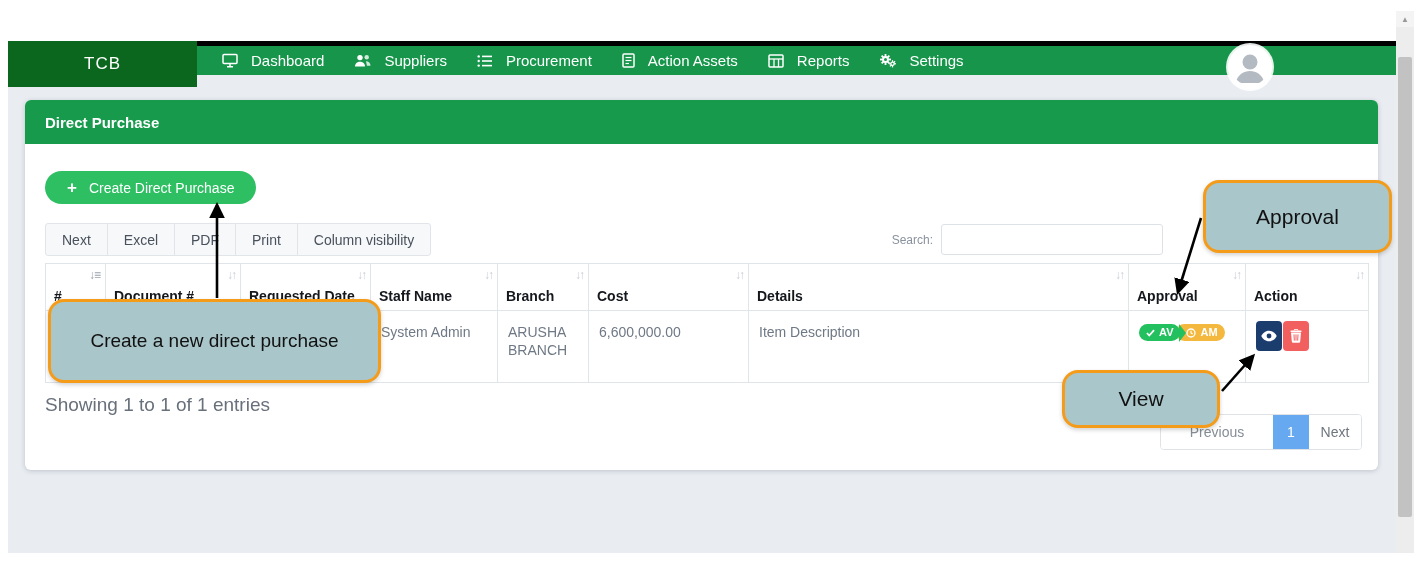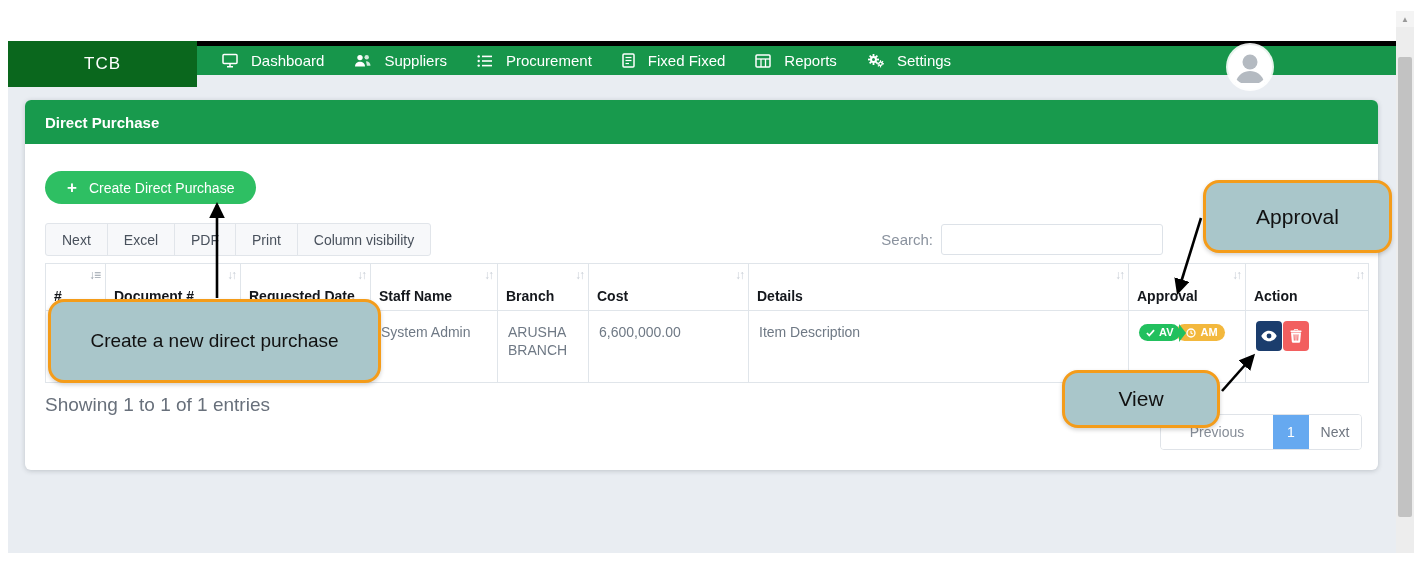--- a/index.html
+++ b/index.html
@@ -33,21 +33,21 @@
                 gap:12px; cursor:pointer; font-family:inherit; }
   .create-btn .plus { font-size:17px; font-weight:bold; line-height:1; }
 
   .export-group { position:absolute; left:20px; top:79px; display:flex; }
   .export-btn { height:33px; padding:0 16px; background:#f7f8fa; border:1px solid #e1e5ea; color:#49515c;
                 font-size:14px; cursor:pointer; margin-left:-1px; font-family:inherit; }
   .export-btn:first-child { border-radius:3px 0 0 3px; margin-left:0; }
   .export-btn:last-child { border-radius:0 3px 3px 0; }
 
   .search-wrap { position:absolute; right:215px; top:80px; display:flex; align-items:center; gap:8px; }
-  .search-label { color:#8a929e; font-size:15px; }
+  .search-label { color:#8a929e; font-size:12px; }
   .search-input { width:222px; height:31px; border:1px solid #dde2e8; border-radius:3px; padding:0 8px;
                   font-size:14px; color:#444; font-family:inherit; }
 
   
   table.dt { position:absolute; left:20px; top:119px; width:1323px; border-collapse:collapse; table-layout:fixed; }
   table.dt th, table.dt td { border:1px solid #e0e5ea; }
   table.dt th { position:relative; height:47px; vertical-align:bottom; text-align:left; padding:6px 8px;
                 font-size:14px; color:#14171c; font-weight:bold; line-height:1.15; cursor:pointer; }
   .sort { position:absolute; top:5px; right:5px; font-size:12px; color:#c8ced6; letter-spacing:-2px; font-weight:normal; }
   .sort.active { color:#99a1ab; letter-spacing:-1px; }
@@ -147,21 +147,21 @@
         <span>
           <svg width="13" height="15" viewBox="0 0 13 15">
               <rect x="1" y="1" width="11" height="13" rx="1" fill="none" stroke="#fff" stroke-width="1.5"></rect>
               <g stroke="#fff" stroke-width="1.2">
                 <line x1="3.5" y1="4.5" x2="9.5" y2="4.5"></line>
                 <line x1="3.5" y1="7.5" x2="9.5" y2="7.5"></line>
                 <line x1="3.5" y1="10.5" x2="7" y2="10.5"></line>
               </g>
             </svg>
         </span>
-        <span>Fixed Fixed</span>
+        <span>Action Assets</span>
       </a>
 
       <a class="nav-item">
         <span>
           <svg width="16" height="14" viewBox="0 0 16 14">
               <rect x="1" y="1" width="14" height="12" rx="1" fill="none" stroke="#fff" stroke-width="1.5"></rect>
               <line x1="1" y1="5" x2="15" y2="5" stroke="#fff" stroke-width="1.3"></line>
               <line x1="6" y1="5" x2="6" y2="13" stroke="#fff" stroke-width="1.3"></line>
               <line x1="10.5" y1="5" x2="10.5" y2="13" stroke="#fff" stroke-width="1.3"></line>
             </svg>

